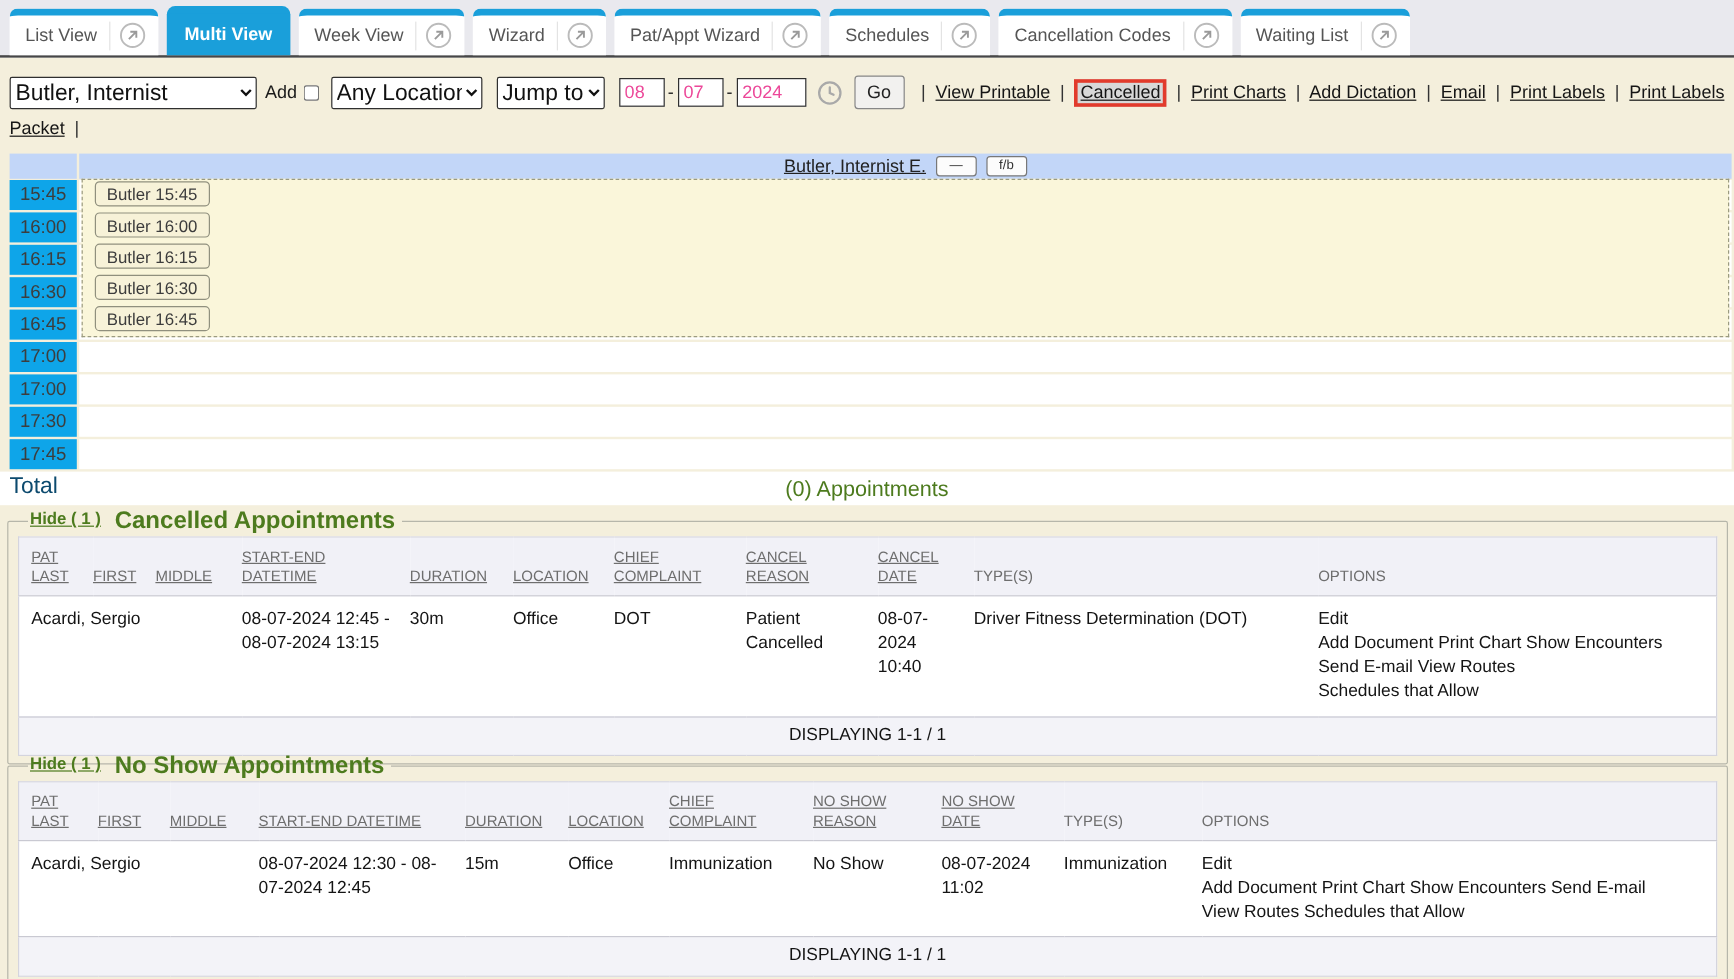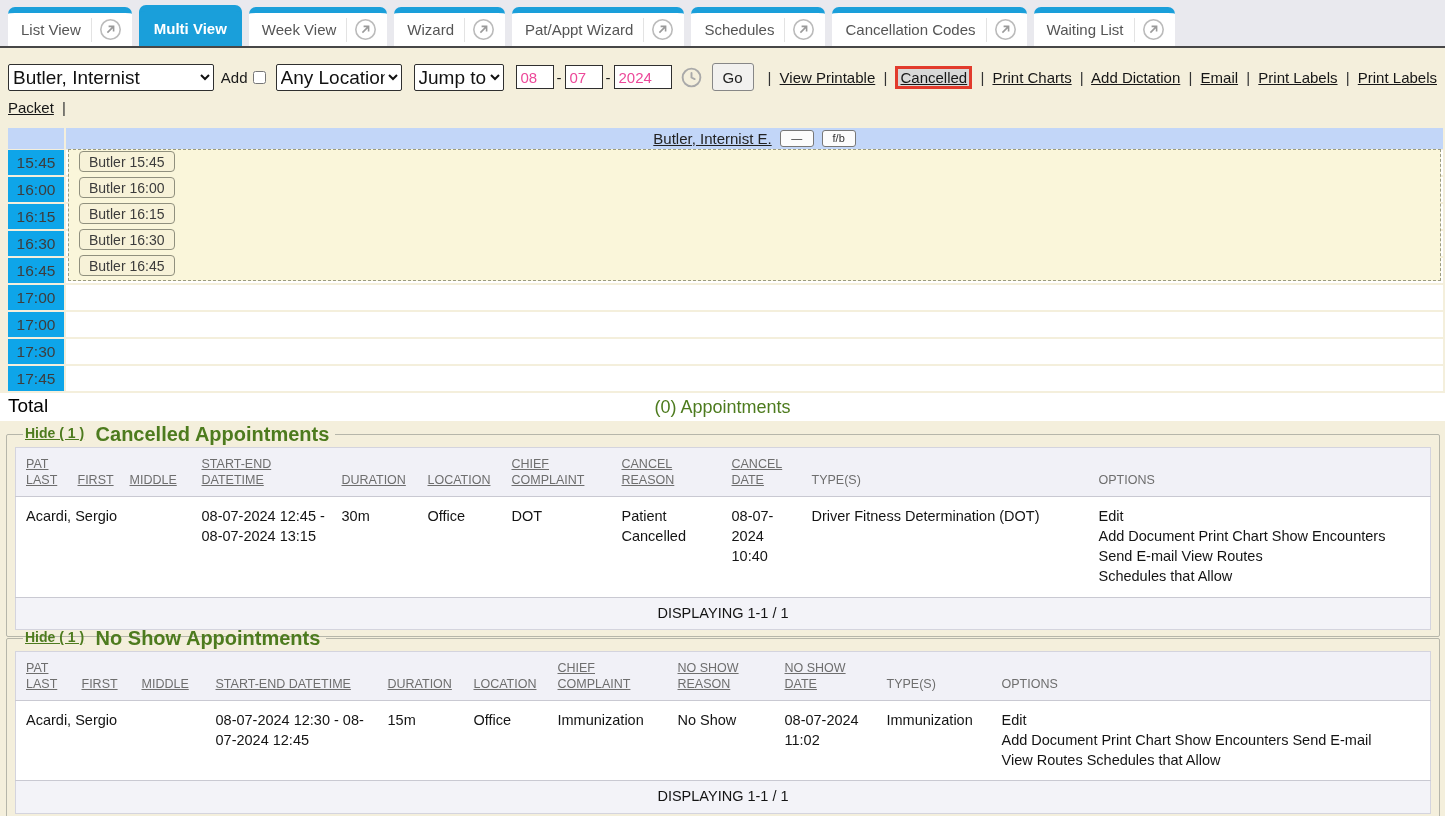--- a/index.html
+++ b/index.html
@@ -48,21 +48,21 @@
   .mini-btn { height: 17px; min-width: 34px; border: 1px solid #787878; background: #fcfcfc; border-radius: 3px;
               font-size: 11px; line-height: 13px; color: #333; padding: 0 8px; font-family: inherit; cursor: pointer; }
   .time-cell { position: absolute; left: 8px; width: 56px; height: 25px; background: #0ea5e9; display: flex;
                align-items: center; justify-content: center; font-size: 15.5px; color: #3d3d3d; }
   .row-stripe { position: absolute; left: 66px; right: 2px; height: 25px; background: #fff; }
   .yellow { position: absolute; left: 68px; right: 4px; top: 23px; height: 132px; background: #faf6da;
             border: 1px dashed #9b9b80; }
   .slot-btn { position: absolute; left: 10px; height: 21px; padding: 0 9px; font-size: 14px; font-family: inherit;
               color: #3c3c3c; background: #f7f2d8; border: 1px solid #90907e; border-radius: 4px; cursor: pointer; }
   .total-row { position: absolute; top: 267px; left: 0; width: 100%; height: 28px; background: #fff; }
-  .total-label { position: absolute; left: 8px; top: 2px; font-size: 19px; color: #000000; }
+  .total-label { position: absolute; left: 8px; top: 2px; font-size: 19px; color: #0c4a6e; }
   .total-value { width: 100%; text-align: center; font-size: 18px; color: #4d7b1e; padding-top: 4px; }
 
   
   fieldset.section { position: absolute; left: 6px; width: 1434px; border: 1px solid #b6b6aa; border-radius: 2px;
                      padding: 1px 8px 6px; background: transparent; }
   #cancelled-section { top: 423px; }
   #noshow-section { top: 627px; }
   legend { padding: 0 6px 0 2px; margin-left: 8px; }
   .hide-link { color: #4d7b1e; font-weight: bold; font-size: 14px; text-decoration: underline;
                margin-right: 7px; vertical-align: 3px; cursor: pointer; }

